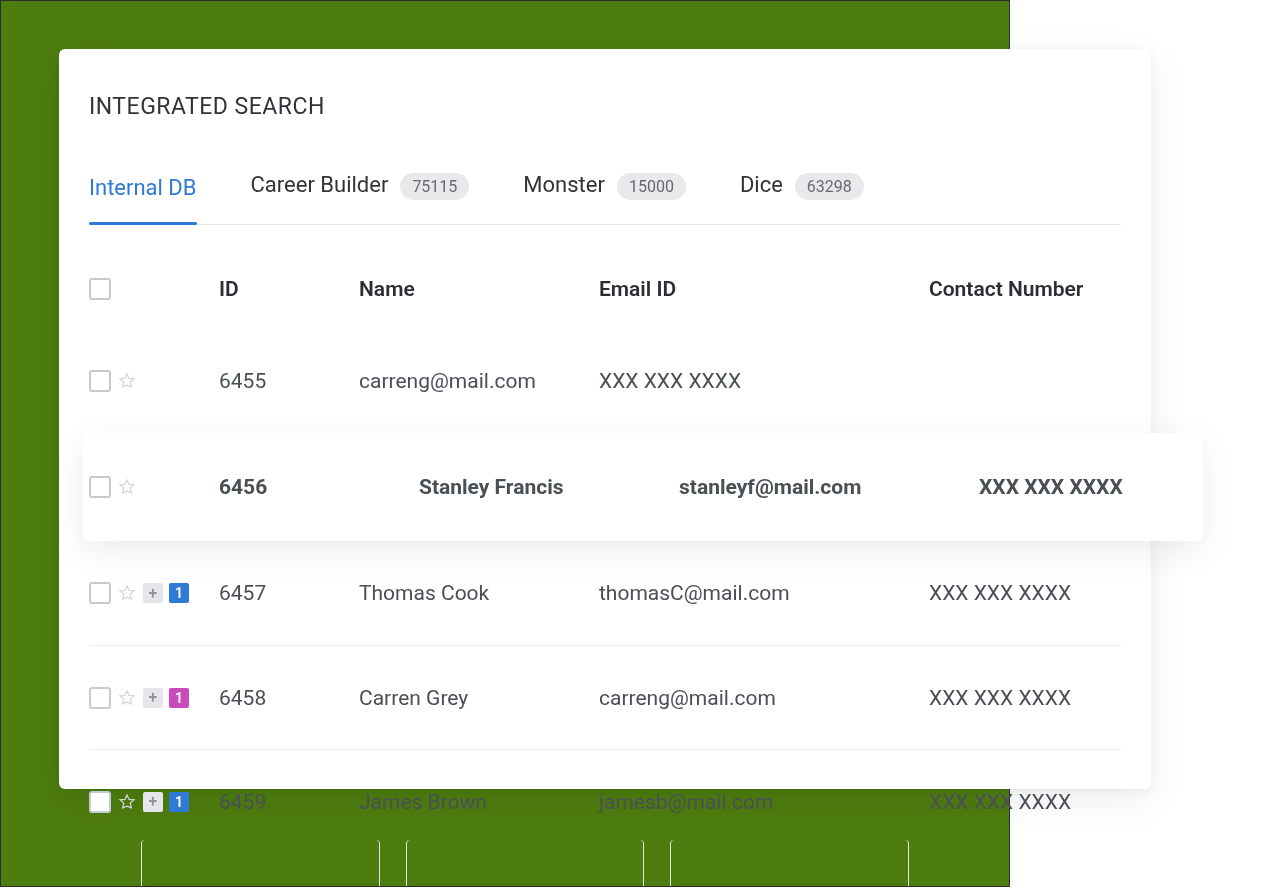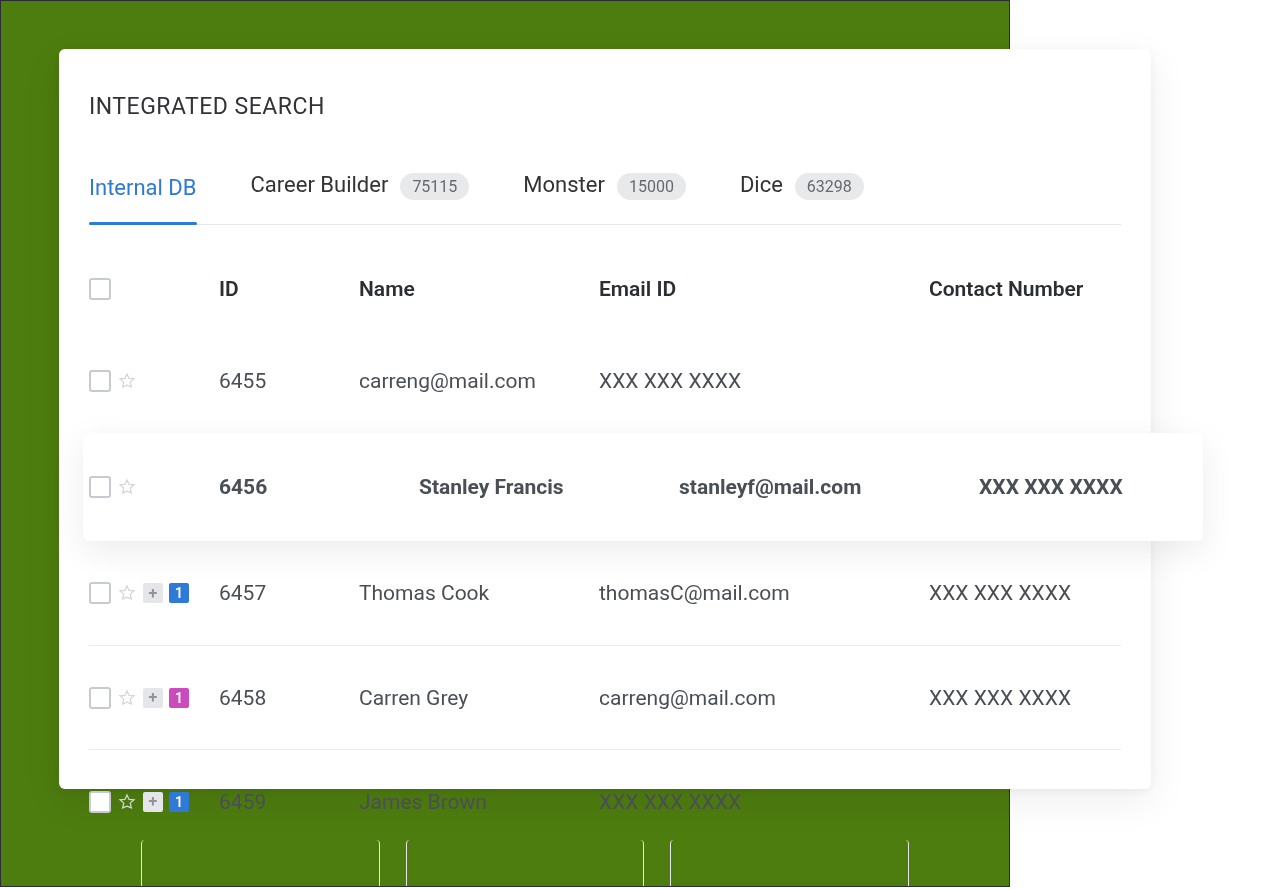--- a/index.html
+++ b/index.html
@@ -282,20 +282,21 @@
               <span class="star-icon">
                 <svg viewBox="0 0 24 24">
                   <path d="M12 3.5l2.47 5.37 5.9.54-4.46 3.94 1.33 5.77L12 16.9l-5.24 2.22 1.33-5.77L3.63 9.41l5.9-.54L12 3.5z"></path>
                 </svg>
               </span>
               <span class="plus-chip">+</span>
               <span class="num-chip blue">1</span>
             </div>
             <div>6459</div>
             <div>James Brown</div>
+            <div>jamesb@mail.com</div>
             <div>XXX XXX XXXX</div>
           </div>
         </div>
     </div>
 
   </div>
 
   <div class="ghost-segments">
     <div class="ghost-seg"></div>
     <div class="ghost-seg"></div>

